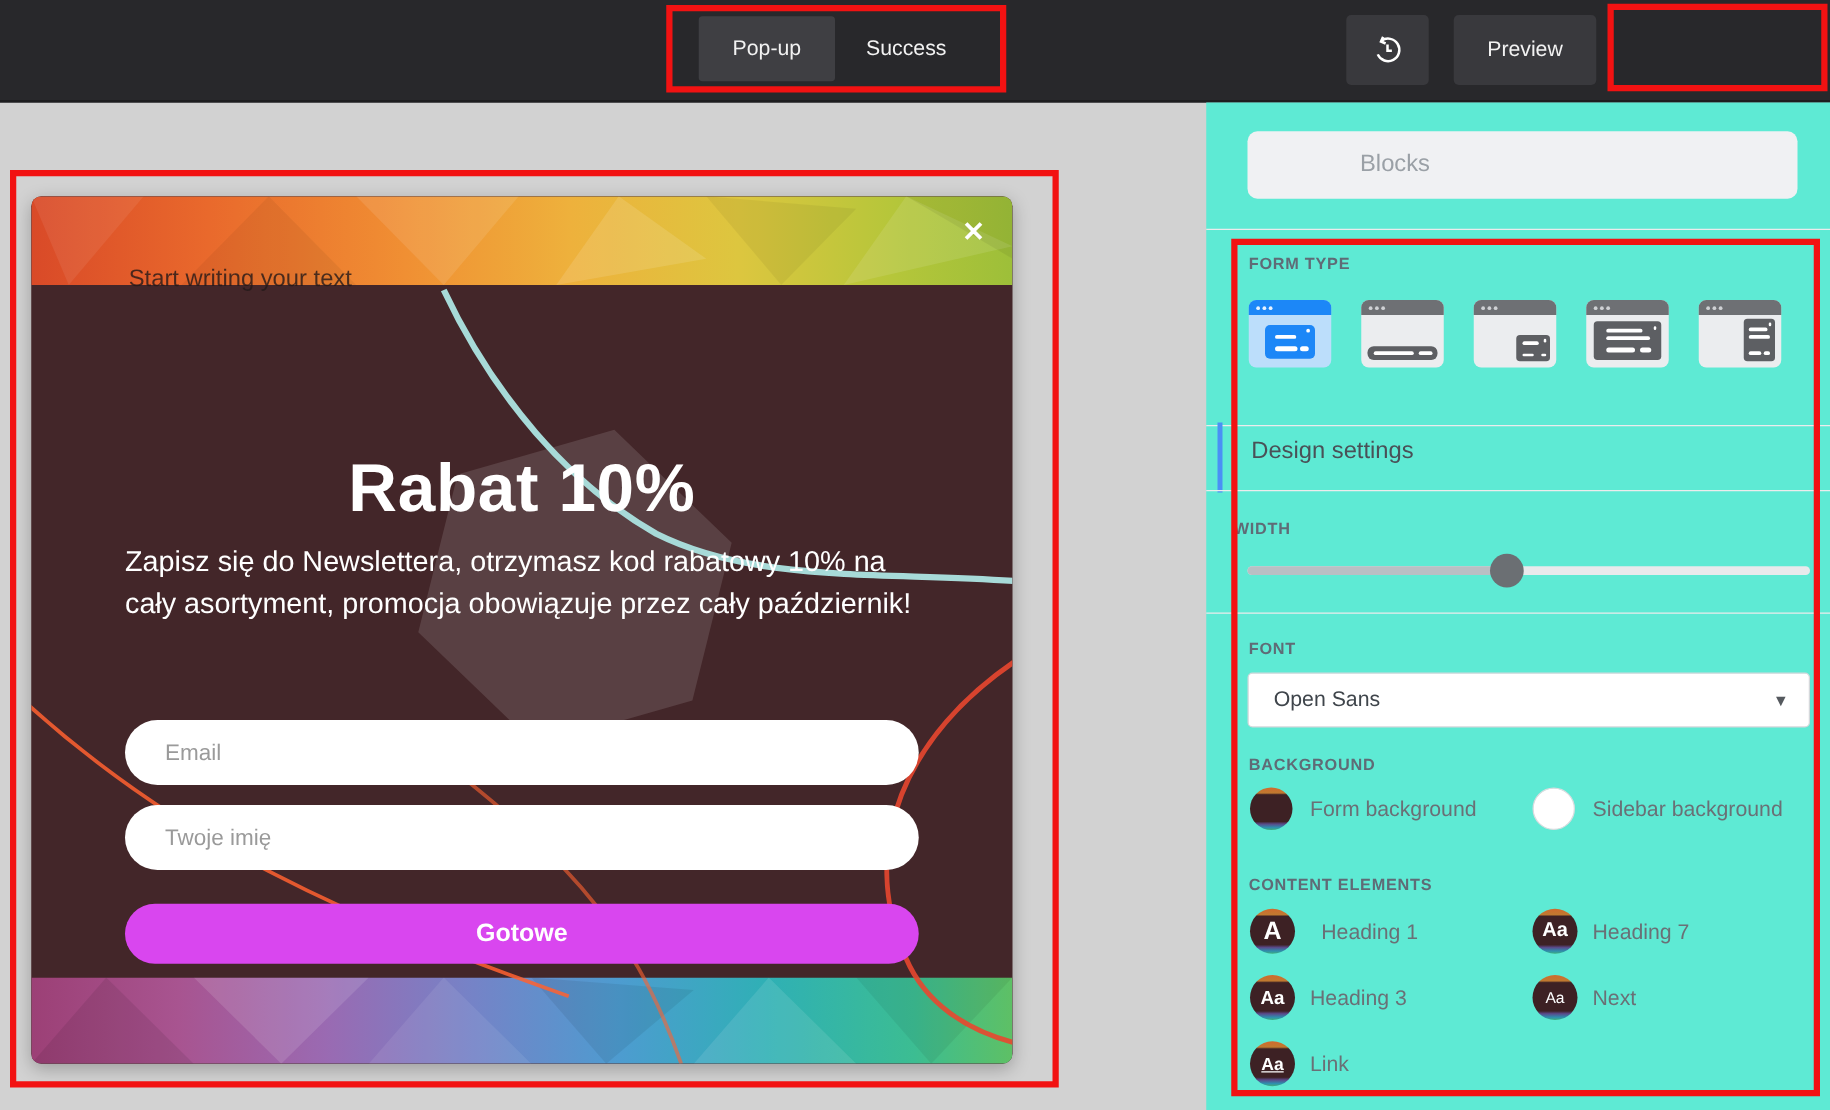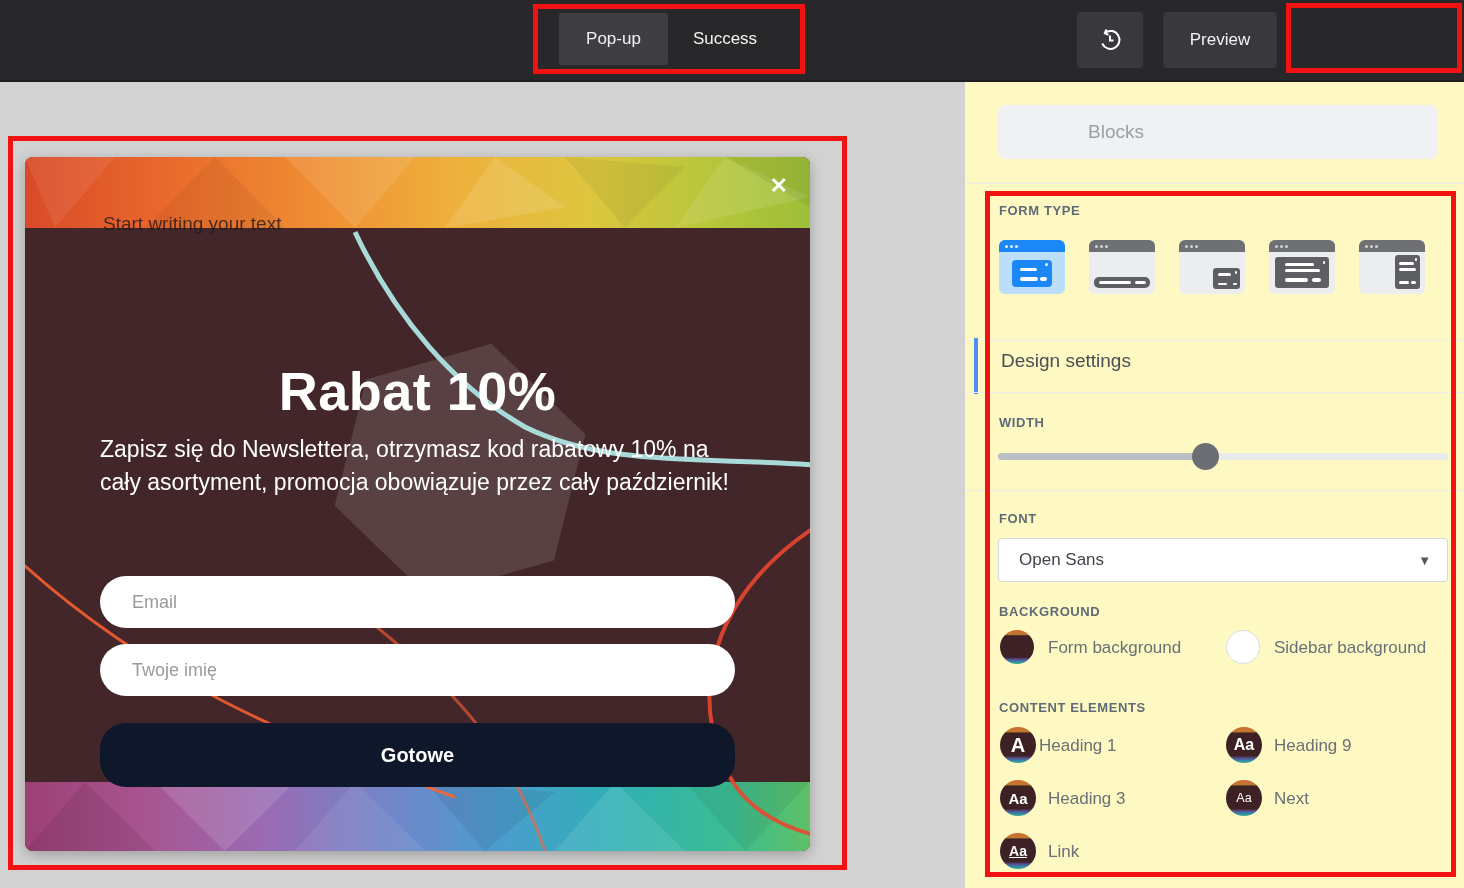--- a/index.html
+++ b/index.html
@@ -32,25 +32,25 @@
   .popup-placeholder { position:absolute; left:78px; top:56px; font-size:19px; color:rgba(35,25,25,.8);text-align:center; }
   .popup-close { position:absolute; right:22px; top:18px; color:#fff; font-size:22px; font-weight:bold; cursor:pointer; line-height:1; }
   .popup-heading { position:absolute; left:0; top:203px; width:100%; text-align:center; color:#fff;
                    font-size:54px; font-weight:bold; letter-spacing:.5px; }
   .popup-body { position:absolute; left:75px; top:276px; width:640px; color:#fff; font-size:23px; line-height:1.45; }
   .popup-input { position:absolute; left:75px; width:635px; height:52px; border:none; border-radius:26px;
                  background:#fff; padding:0 32px; font-size:18px; color:#333; font-family:inherit; }
   .popup-input::placeholder { color:#9a9a9a; }
   .input-email { top:419px; }
   .input-name { top:487px; }
-  .popup-submit { position:absolute; left:75px; top:566px; width:635px; height:64px; border:none; border-radius:26px;
-                  background:#0f172a; color:#fff; font-size:20px; font-weight:bold; font-family:inherit; cursor:pointer; }
-
-  
-  .sidebar { position:absolute; left:965px; top:82px; width:499px; height:806px; background:#fef9c3;padding-left:46px; }
+  .popup-submit { position:absolute; left:75px; top:566px; width:635px; height:48px; border:none; border-radius:26px;
+                  background:#d946ef; color:#fff; font-size:20px; font-weight:bold; font-family:inherit; cursor:pointer; }
+
+  
+  .sidebar { position:absolute; left:965px; top:82px; width:499px; height:806px; background:#5eead4;padding-left:46px; }
   .sb-pill { position:absolute; left:33px; top:23px; width:440px; height:54px; background:#f0f1f3; border-radius:8px; }
   .sb-tab-blocks { position:absolute; left:0; top:0; width:236px; height:54px; display:flex; align-items:center; justify-content:center;
                    color:#9aa0a6; font-size:19px; cursor:pointer; }
   .sb-tab-design { position:absolute; left:233px; top:5px; width:204px; height:44px; background:#fff; border-radius:6px;
                    box-shadow:0 1px 3px rgba(0,0,0,.12); display:flex; align-items:center; justify-content:center;
                    color:#2e78f2; font-size:19px; cursor:pointer; }
   .sb-divider { position:absolute; left:0; width:499px; height:1px; background:#ececec; }
   .sb-blue-bar { position:absolute; left:9px; top:256px; width:4px; height:56px; background:#4a90f5; }
   .sb-label { position:absolute; font-size:13px; font-weight:bold; letter-spacing:.6px; color:#5f6b76; }
   .sb-design-settings { position:absolute; left:36px; top:268px; font-size:19px; color:#4a5057; }
@@ -254,21 +254,21 @@
         <div class="wline ft5-l3"></div>
           <div class="wline ft5-l4"></div>
         </div>
     </div>
 
     <div class="sb-divider" style="top:258px;"></div>
     <div class="sb-blue-bar"></div>
     <div class="sb-design-settings">Design settings</div>
     <div class="sb-divider" style="top:310px;"></div>
 
-    <div class="sb-label" style="left:34px; top:333px;">WIDTH</div>
+    <div class="sb-label" style="left:22px; top:333px;">WIDTH</div>
     <div class="slider-track">
       <div class="slider-fill" style="width: 46%;"></div>
       <div class="slider-handle" style="left: calc(46% - 13px);"></div>
     </div>
 
     <div class="sb-divider" style="top:408px;"></div>
     <div class="sb-label" style="left:34px; top:429px;">FONT</div>
     <div class="font-select">
       <span>Open Sans</span>
       <span class="font-caret">▼</span>
@@ -278,26 +278,26 @@
     <div class="swatch-img bg-form-swatch"></div>
     <div class="sb-item-label" style="left:83px; top:556px;">Form background</div>
     <div class="bg-sidebar-swatch"></div>
     <div class="sb-item-label" style="left:309px; top:556px;">Sidebar background</div>
 
     <div class="sb-label" style="left:34px; top:618px;">CONTENT ELEMENTS</div>
 
     <div class="ce-dot swatch-img" style="left:35px; top:645px;">
       <span class="ce-glyph-h1">A</span>
       </div>
-    <div class="sb-item-label" style="left:74px; top:654px;">Heading 1</div>
+    <div class="sb-item-label" style="left:92px; top:654px;">Heading 1</div>
 
     <div class="ce-dot swatch-img" style="left:261px; top:645px;">
       <span class="ce-glyph-h2">Aa</span>
       </div>
-    <div class="sb-item-label" style="left:309px; top:654px;">Heading 9</div>
+    <div class="sb-item-label" style="left:309px; top:654px;">Heading 7</div>
 
     <div class="ce-dot swatch-img" style="left:35px; top:698px;">
       <span class="ce-glyph-h3">Aa</span>
       </div>
     <div class="sb-item-label" style="left:83px; top:707px;">Heading 3</div>
 
     <div class="ce-dot swatch-img" style="left:261px; top:698px;">
       <span class="ce-glyph-text">Aa</span>
       </div>
     <div class="sb-item-label" style="left:309px; top:707px;">Next</div>

